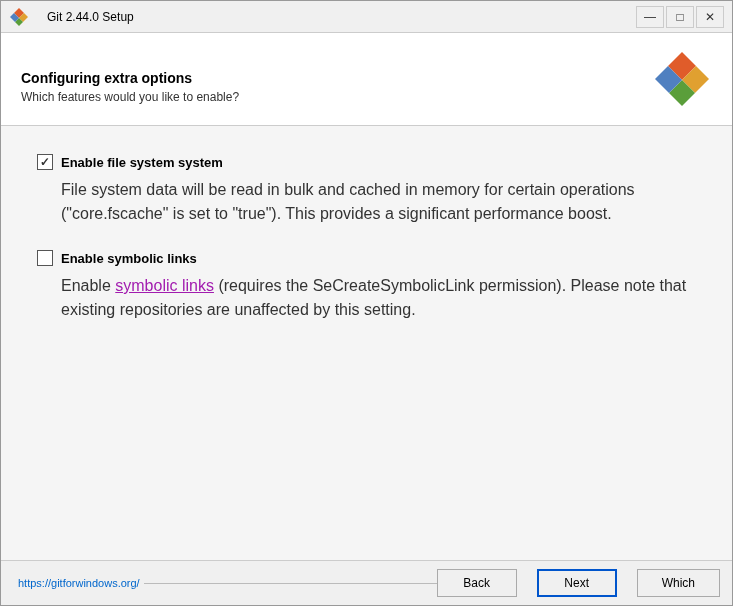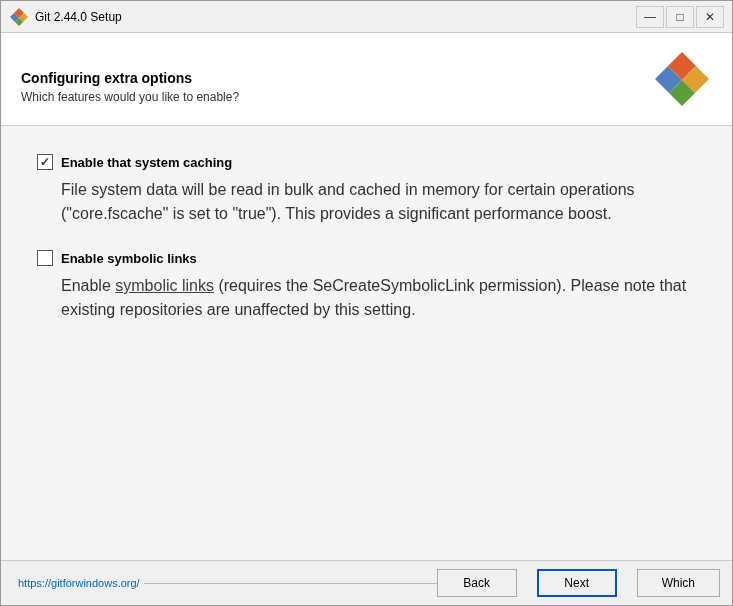--- a/index.html
+++ b/index.html
@@ -23,20 +23,21 @@
       box-shadow: 2px 2px 8px rgba(0,0,0,0.3);
     }
     .title-bar {
       background: #f0f0f0;
       height: 32px;
       display: flex;
       align-items: center;
       padding: 0 8px;
       border-bottom: 1px solid #ccc;
       user-select: none;
+      gap: 12px;
     }
     .title-bar-icon {
       width: 20px;
       height: 20px;
       margin-right: 6px;
       flex-shrink: 0;
     }
     .title-bar-title {
       flex: 1;
       font-size: 12px;
@@ -124,21 +125,21 @@
       font-weight: bold;
       font-size: 13px;
     }
     .option-desc {
       margin-left: 24px;
       font-size: 16px;
       color: #333;
       line-height: 1.5;
     }
     .link {
-      color: #404040;
+      color: #a21caf;
       text-decoration: underline;
       cursor: pointer;
     }
 
     .footer-bar {
       background: #f0f0f0;
       border-top: 1px solid #ccc;
       padding: 8px 12px 8px 17px;
       display: flex;
       align-items: center;
@@ -209,21 +210,21 @@
       <polygon points="16,17 30,31 17,44 3,30" fill="#5080c0"></polygon>
     </svg>
   </div>
 
   <div class="content-area">
 
     <div class="option-block">
       <div class="option-header">
         <label class="checkbox-wrap">
           <div class="checkbox-box checked"></div>
-          <span class="option-label">Enable that system caching</span>
+          <span class="option-label">Enable file system system</span>
         </label>
       </div>
       <p class="option-desc">File system data will be read in bulk and cached in memory for certain operations ("core.fscache" is set to "true"). This provides a significant performance boost.</p>
     </div>
 
     <div class="option-block">
       <div class="option-header">
         <label class="checkbox-wrap">
           <div class="checkbox-box"></div>
           <span class="option-label">Enable symbolic links</span>

